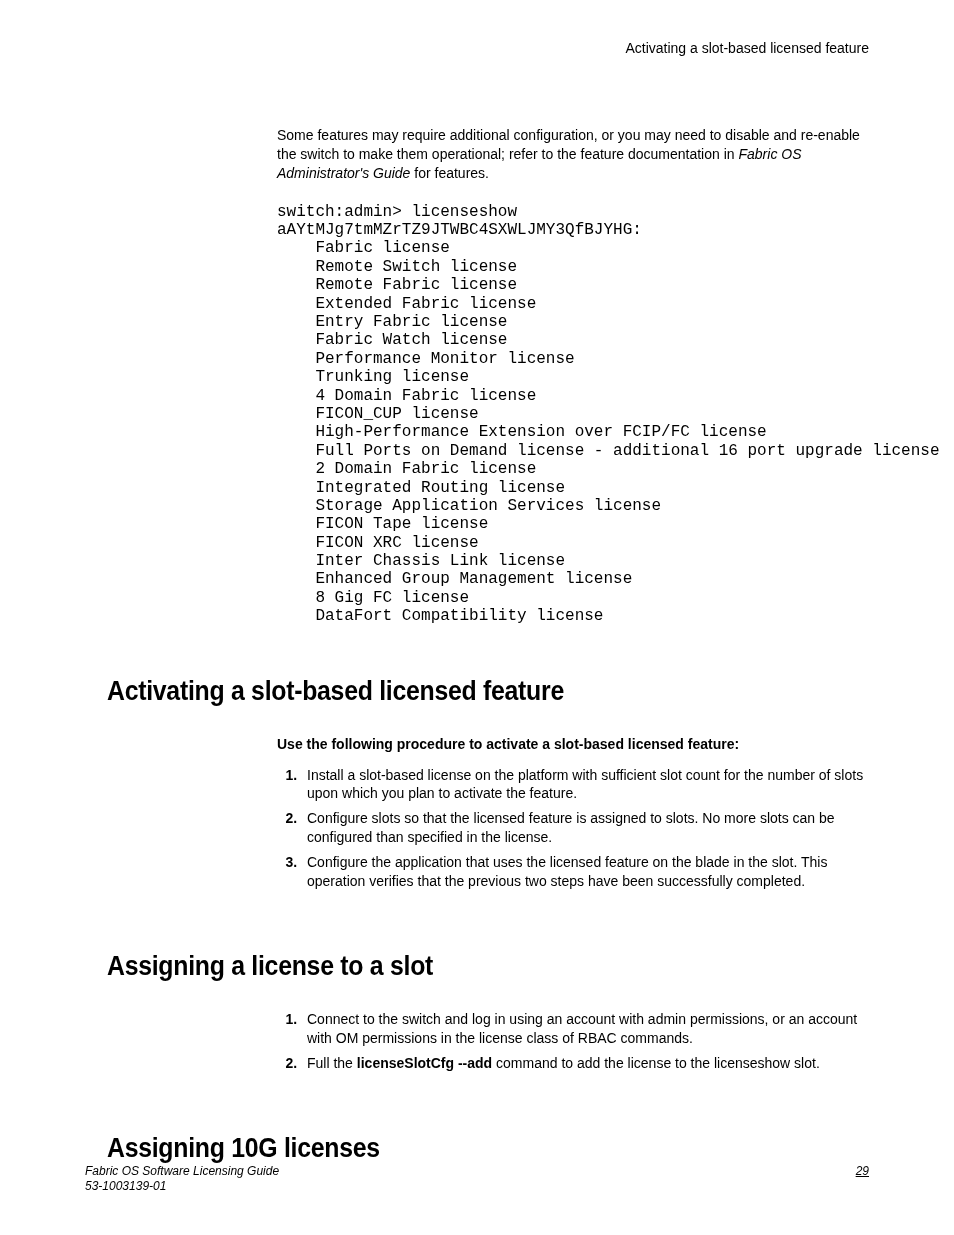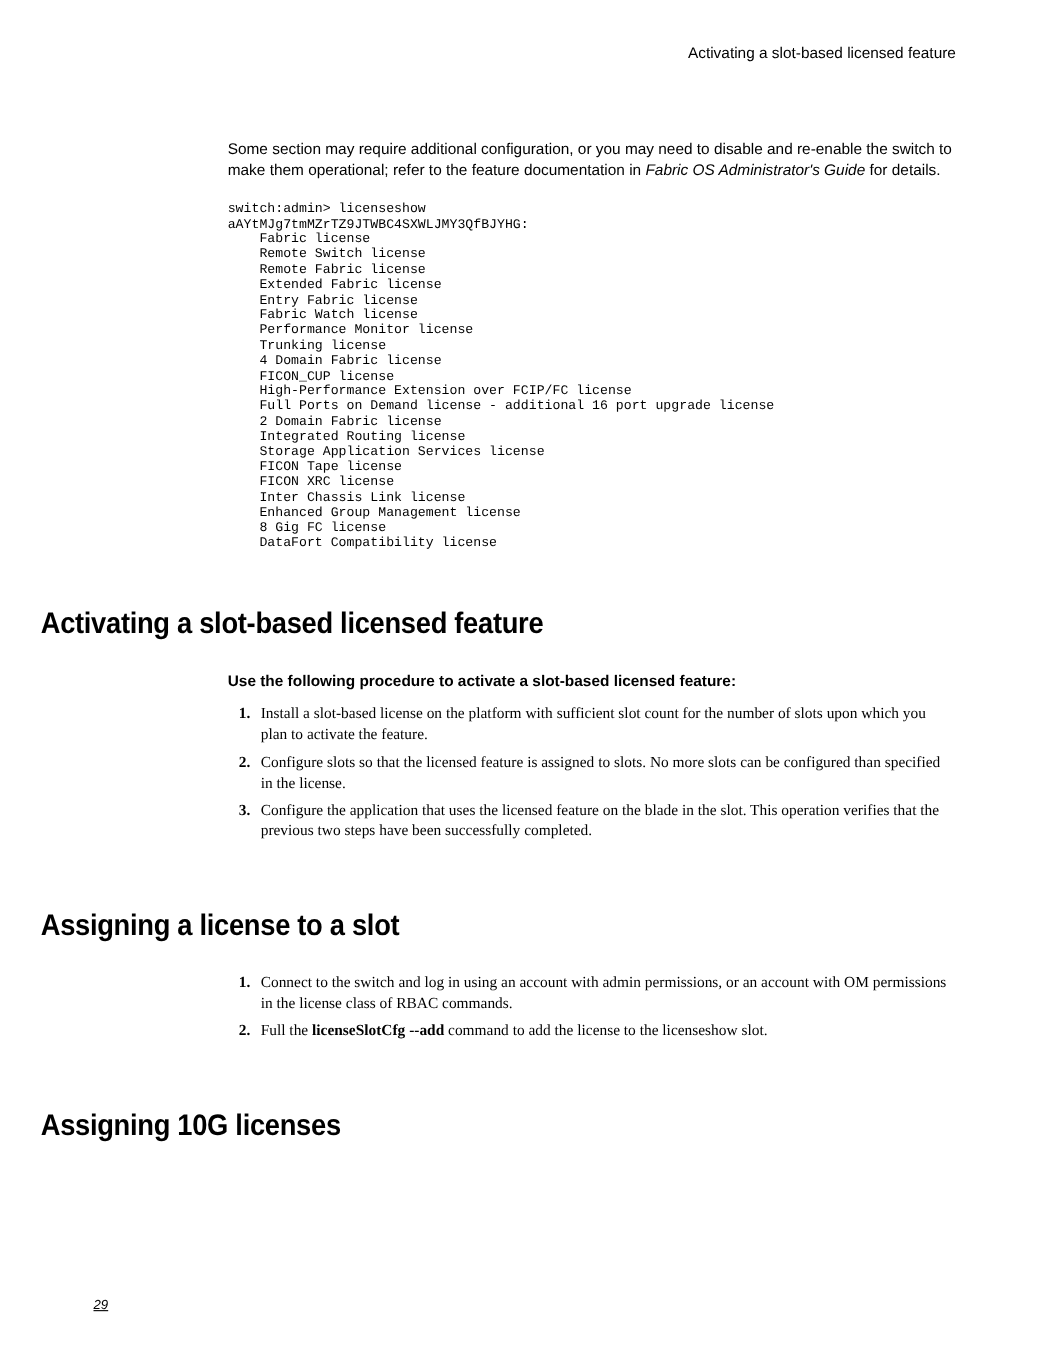--- a/index.html
+++ b/index.html
@@ -5,21 +5,21 @@
   body {
     margin: 0;
     padding: 0;
     background: #fff;
     font-family: Arial, Helvetica, sans-serif;
     font-size: 14px;
     color: #000;
     width: 954px;
   }
   .page {
-    padding: 40px 85px 40px 37px;
+    padding: 40px 85px 40px 107px;
     box-sizing: border-box;
     position: relative;
     min-height: 1235px;
   }
   .header-right {
     text-align: right;
     font-size: 14px;
     color: #000;
     margin-bottom: 70px;
   }
@@ -29,21 +29,21 @@
   .intro-para {
     font-size: 14px;
     line-height: 1.35;
     margin-bottom: 20px;
   }
   .intro-para .italic {
     font-style: italic;
   }
   .pre-block {
     font-family: "Courier New", Courier, monospace;
-    font-size: 12px;
+    font-size: 16px;
     line-height: 1.15;
     white-space: pre;
     color: #000;
     margin-bottom: 50px;
   }
   h1 {
     font-family: Arial, Helvetica, sans-serif;
     font-weight: 900;
     font-size: 27px;
     margin: 0 0 28px 0;
@@ -60,21 +60,20 @@
   }
   ol.steps {
     margin: 0 0 14px 0;
     padding-left: 24px;
     font-size: 14px;
     line-height: 1.35;
   }
   ol.steps li {
     margin-bottom: 6px;
     padding-left: 6px;
-    font-family: Liberation Serif, serif;
   }
   ol.steps li::marker {
     font-weight: bold;
   }
   .bold {
     font-weight: bold;
     text-align: center;
   }
   .section-gap {
     height: 46px;
@@ -100,21 +99,21 @@
 </style>
 </head>
 <body>
 
 <div class="page">
 
   <div class="header-right">Activating a slot-based licensed feature</div>
 
   <div class="content-indent">
     <div class="intro-para">
-      <span>Some section may require additional configuration, or you may need to disable and re-enable the switch to make them operational; refer to the feature documentation in </span><span class="italic">Fabric OS Administrator's Guide</span><span> for details.</span>
+      <span>Some features may require additional configuration, or you may need to disable and re-enable the switch to make them operational; refer to the feature documentation in </span><span class="italic">Fabric OS Administrator's Guide</span><span> for features.</span>
     </div>
 
     <div class="pre-block">switch:admin&gt; licenseshow
 aAYtMJg7tmMZrTZ9JTWBC4SXWLJMY3QfBJYHG:
     Fabric license
     Remote Switch license
     Remote Fabric license
     Extended Fabric license
     Entry Fabric license
     Fabric Watch license
@@ -158,16 +157,20 @@
       </li>
     </ol>
   </div>
 
   <div class="section-gap"></div>
 
   <h1>Assigning 10G licenses</h1>
 
 
   <div class="footer">
+    <div class="left">
+      <div>Fabric OS Software Licensing Guide</div>
+      <div>53-1003139-01</div>
+    </div>
     <div class="right">29</div>
   </div>
 
 </div>
 
 </body></html>

